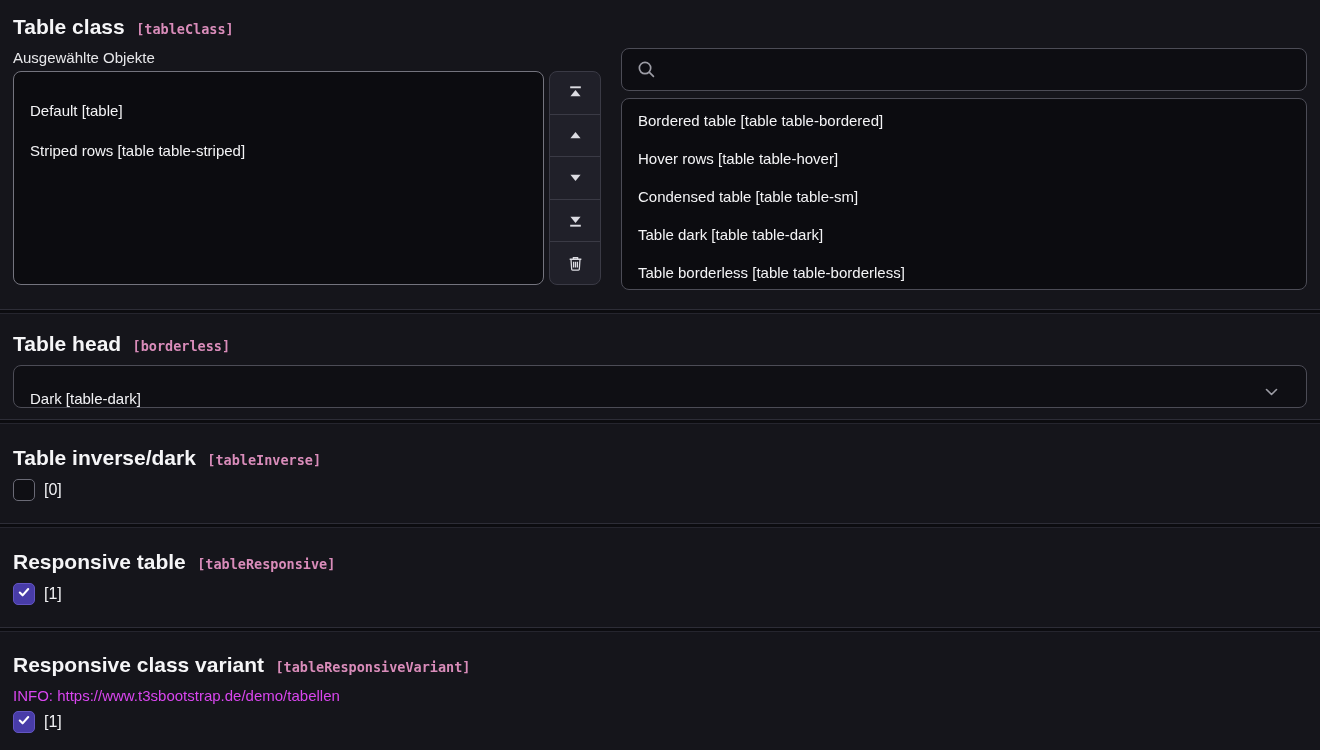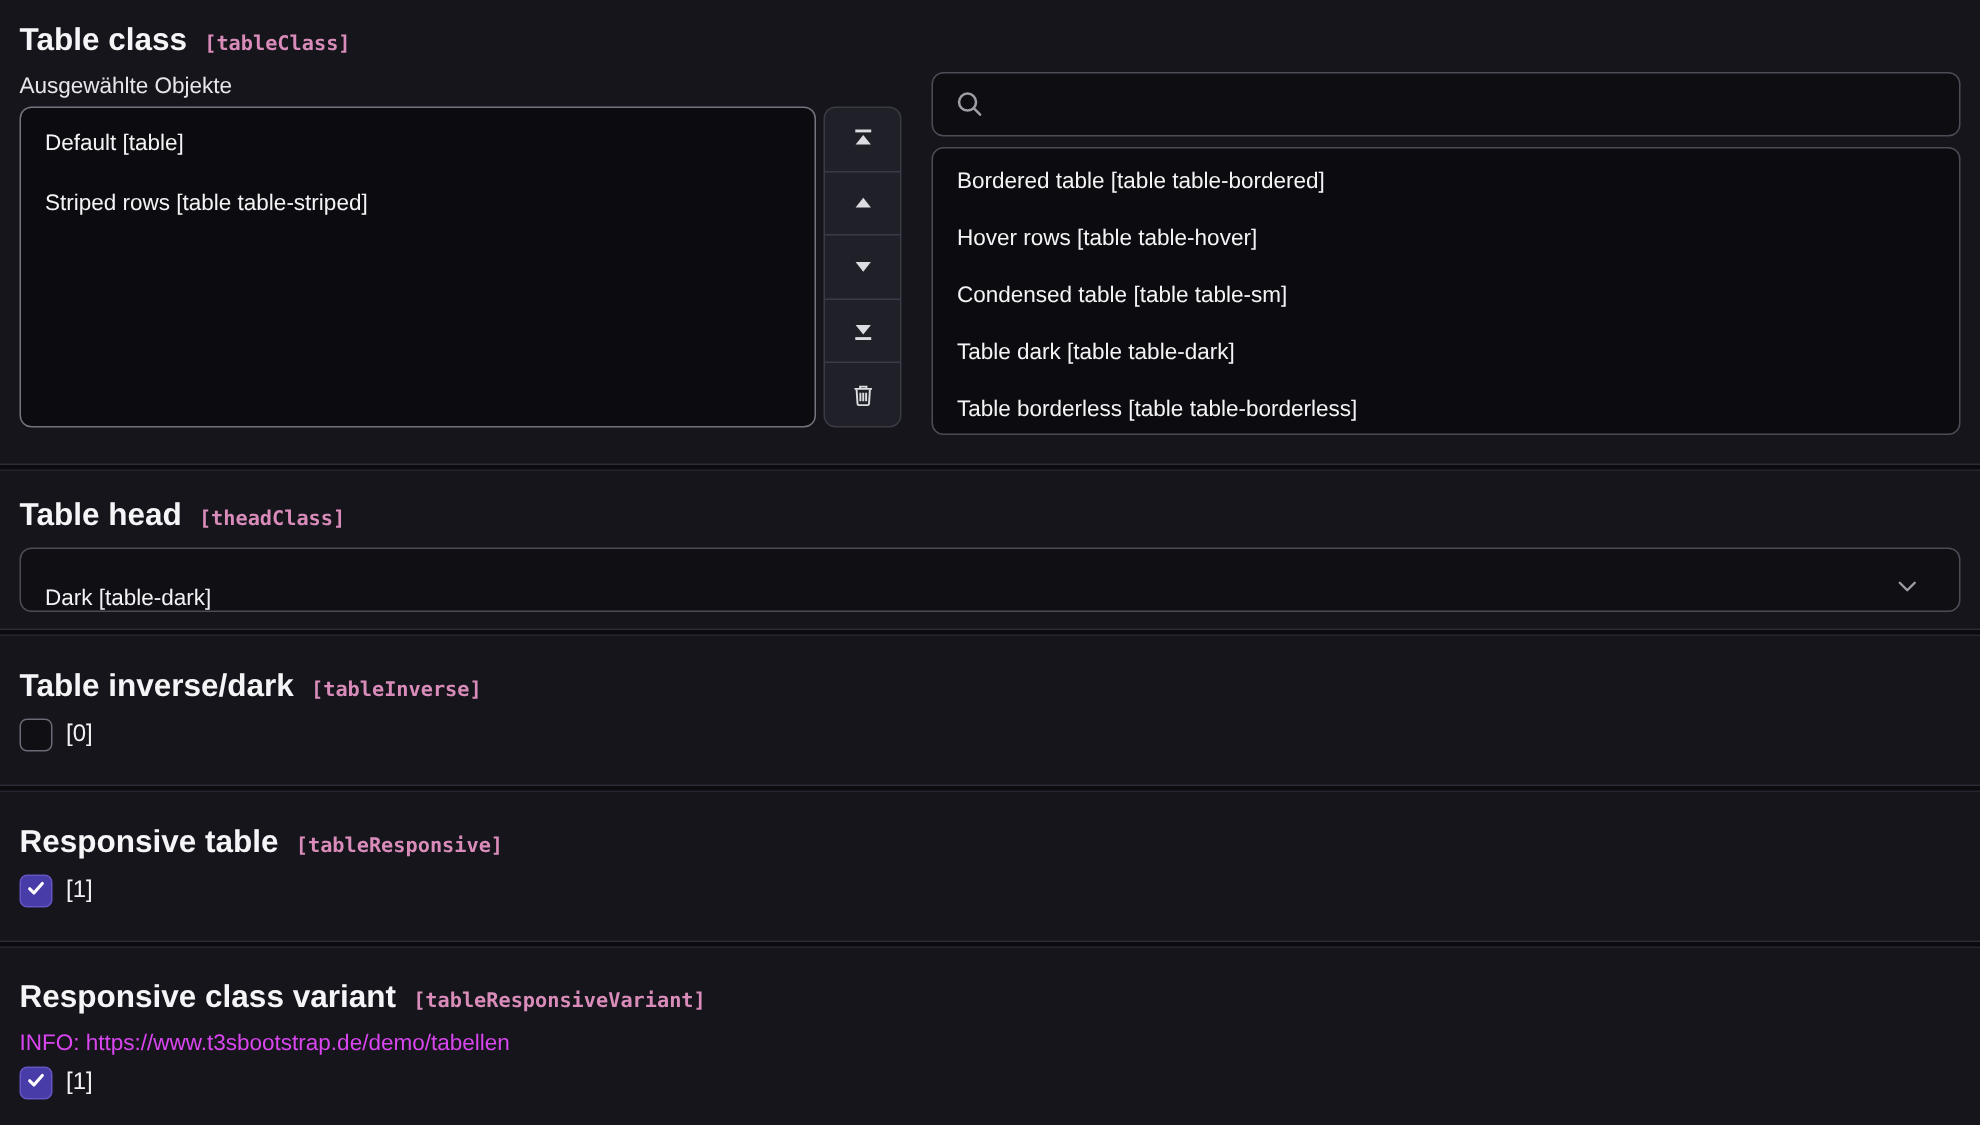--- a/index.html
+++ b/index.html
@@ -37,21 +37,21 @@
   .ms-col-right { flex: 1; margin-left: 20px; }
   .ms-label { font-size: 15px; line-height: 19px; color: #e7e7ea; margin-bottom: 4px; }
   .btn-spacer { height: 23px; }
 
   .listbox {
     background: #0c0c10;
     border: 1px solid #4c4c56;
     border-radius: 8px;
     overflow: hidden;
   }
-  .listbox.selected-box { height: 214px; border-color: #74747e; padding-top: 3px; }
+  .listbox.selected-box { height: 214px; border-color: #74747e; padding-top: 18px; }
   .listbox.available-box { height: 192px; margin-top: 7px; padding-top: 2px; display: flex; flex-direction: column; }
   .option {
     height: 40px; display: flex; align-items: center;
     padding: 0 16px; font-size: 15px; color: #f4f4f6; cursor: pointer;
     white-space: nowrap;
   }
   .available-box .option { height: 38px; flex: 0 0 auto; }
 
   
   .btn-group {
@@ -209,21 +209,21 @@
       </div>
 
     </div>
   </div>
 
   <div class="divider"></div>
 
   <div class="section pt-a pb-small">
     <div class="field-heading">
       <span class="field-title">Table head</span>
-      <span class="field-key">[theadClass]</span>
+      <span class="field-key">[borderless]</span>
     </div>
     <div class="select-box">
       <span>Dark [table-dark]</span>
       <span class="select-chevron">
         <svg width="13" height="9" viewBox="0 0 13 9" fill="none" stroke="#9d9da6" stroke-width="1.6" stroke-linecap="round" stroke-linejoin="round">
           <path d="M1.5 1.5 L6.5 6.5 L11.5 1.5"></path>
         </svg>
       </span>
     </div>
   </div>

